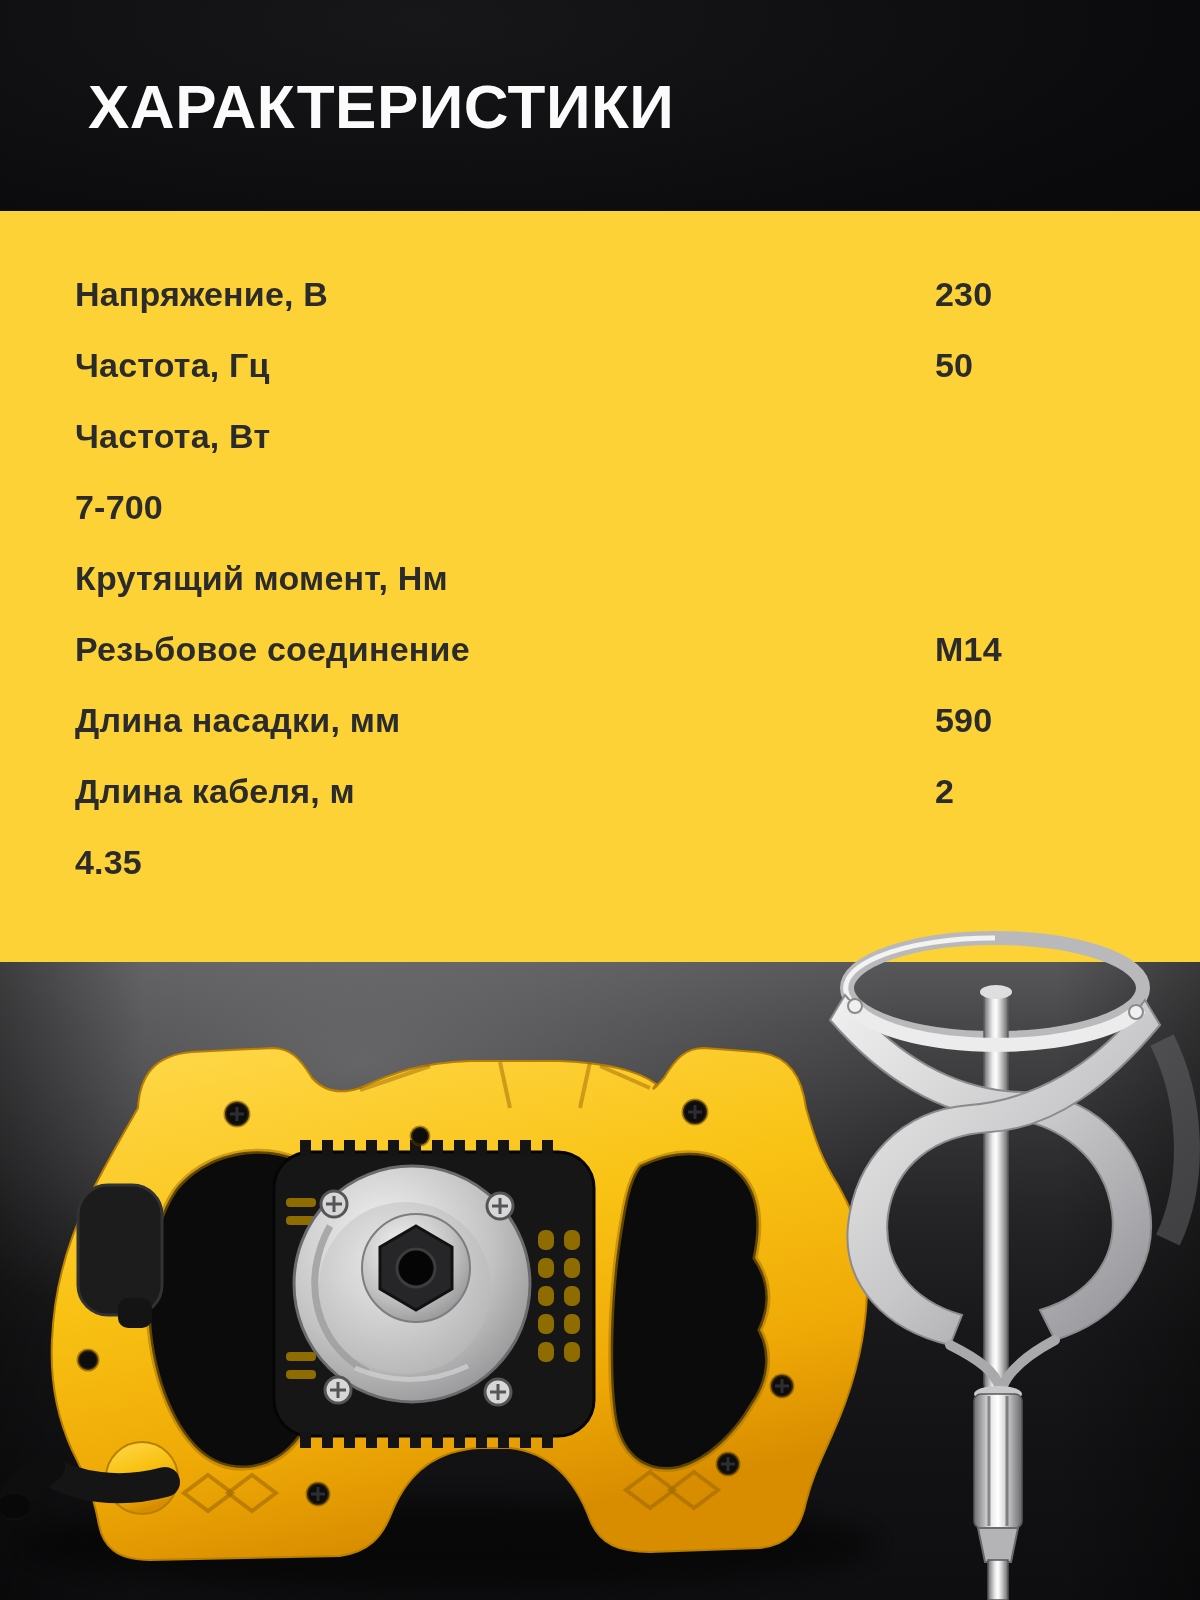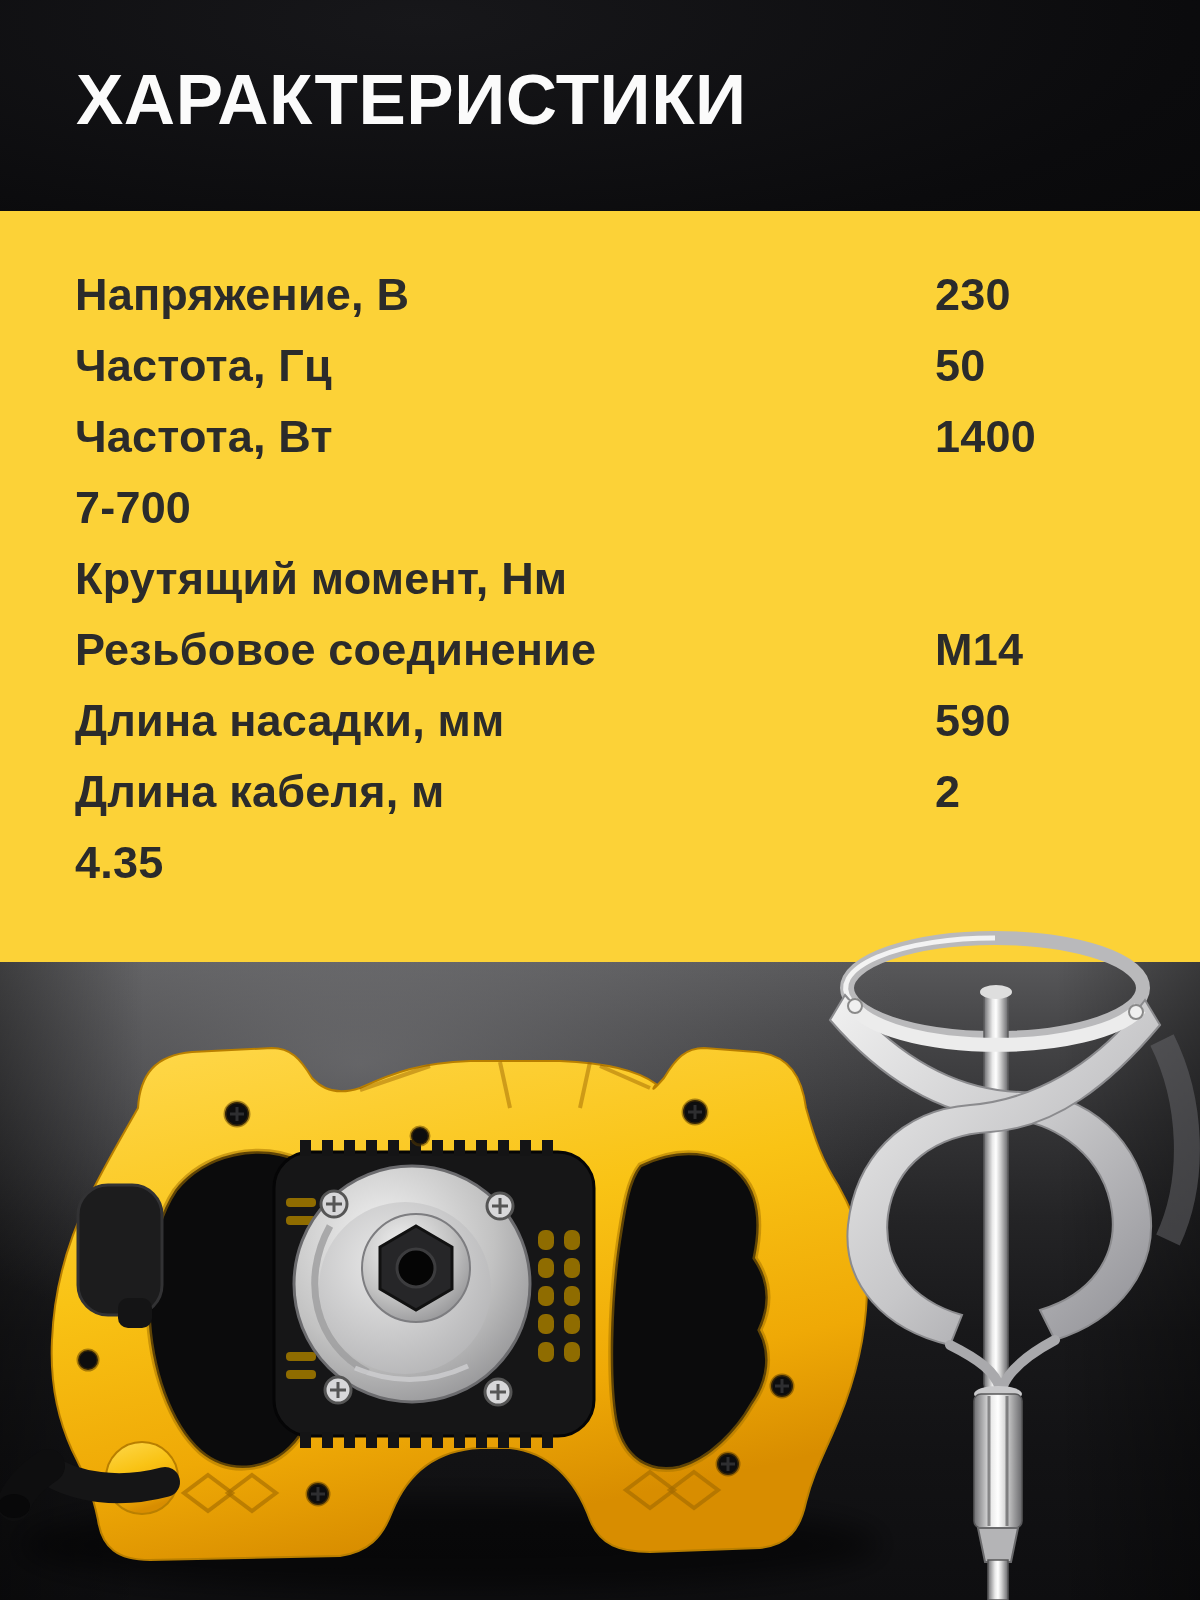--- a/index.html
+++ b/index.html
@@ -6,33 +6,33 @@
   .canvas{
     position:relative;width:1200px;height:1600px;overflow:hidden;
     font-family:"Liberation Sans",sans-serif;background:#000;
   }
   
   .header{
     position:absolute;left:0;top:0;width:1200px;height:211px;
     background:radial-gradient(1400px 420px at 35% 10%, #17171a 0%, #0b0b0d 55%, #060607 100%);
   }
   .title{
-    position:absolute;left:76px;top:64px;margin:0;
-    font-size:71px;font-weight:800;letter-spacing:.5px;line-height:1;
+    position:absolute;left:76px;top:64px;margin:12px;
+    font-size:62px;font-weight:800;letter-spacing:.5px;line-height:1;
     color:var(--title-text,#fbfbfb);white-space:nowrap;
   }
   
   .specs{
     position:absolute;left:0;top:211px;width:1200px;height:751px;
     background:var(--specs-bg,#fcd237);
     box-sizing:border-box;padding:48px 75px 0 75px;
   }
   .spec-row{
     display:flex;align-items:center;height:71px;
-    font-size:45px;font-weight:700;letter-spacing:.2px;
+    font-size:34px;font-weight:700;letter-spacing:.2px;
     color:var(--specs-text,#2b2b2b);
   }
   .spec-label{flex:1 1 auto;white-space:nowrap;overflow:hidden;}
   .spec-value{flex:0 0 190px;white-space:nowrap;}
   .watermark{
     position:absolute;left:527px;top:777px;
     font-style:italic;font-weight:700;font-size:40px;line-height:1;
     color:rgba(255,255,255,.38);letter-spacing:1px;white-space:nowrap;
   }
   .watermark .ru{font-size:25px;letter-spacing:1.5px;}
@@ -62,21 +62,20 @@
     <div class="spec-row">
       <span class="spec-label">Напряжение, В</span>
       <span class="spec-value">230</span>
     </div>
     <div class="spec-row">
       <span class="spec-label">Частота, Гц</span>
       <span class="spec-value">50</span>
     </div>
     <div class="spec-row">
       <span class="spec-label">Частота, Вт</span>
-      <span class="spec-value">1400</span>
     </div>
     <div class="spec-row">
       <span class="spec-value">7-700</span>
     </div>
     <div class="spec-row">
       <span class="spec-label">Крутящий момент, Нм</span>
     </div>
     <div class="spec-row">
       <span class="spec-label">Резьбовое соединение</span>
       <span class="spec-value">M14</span>

